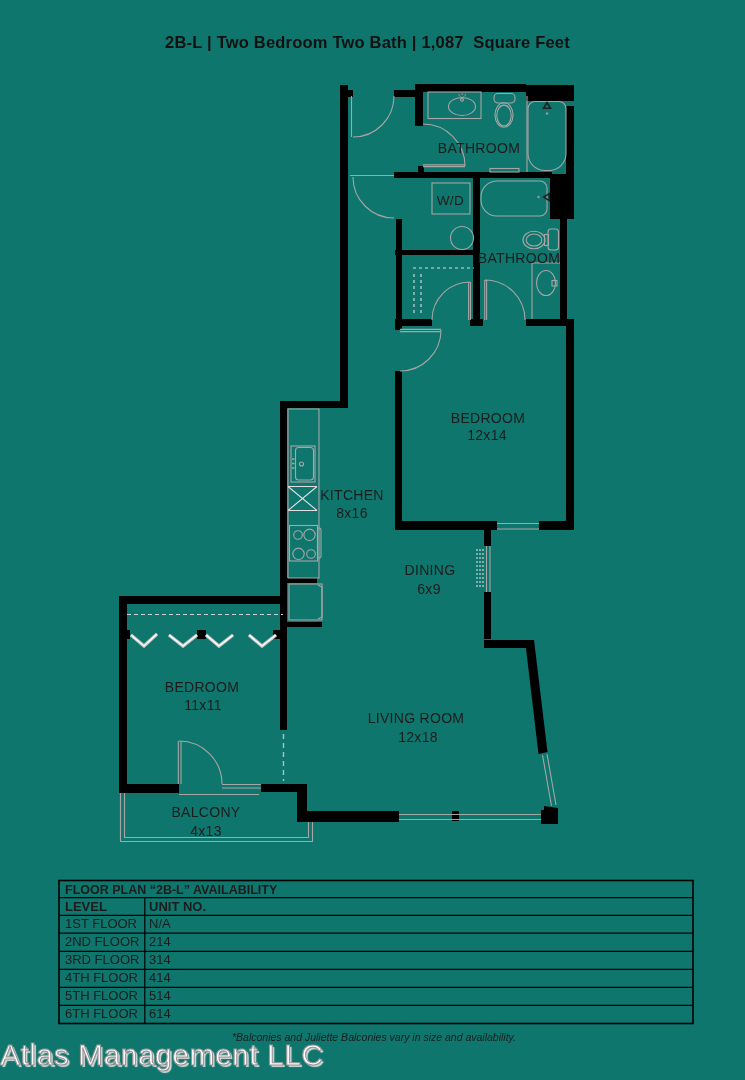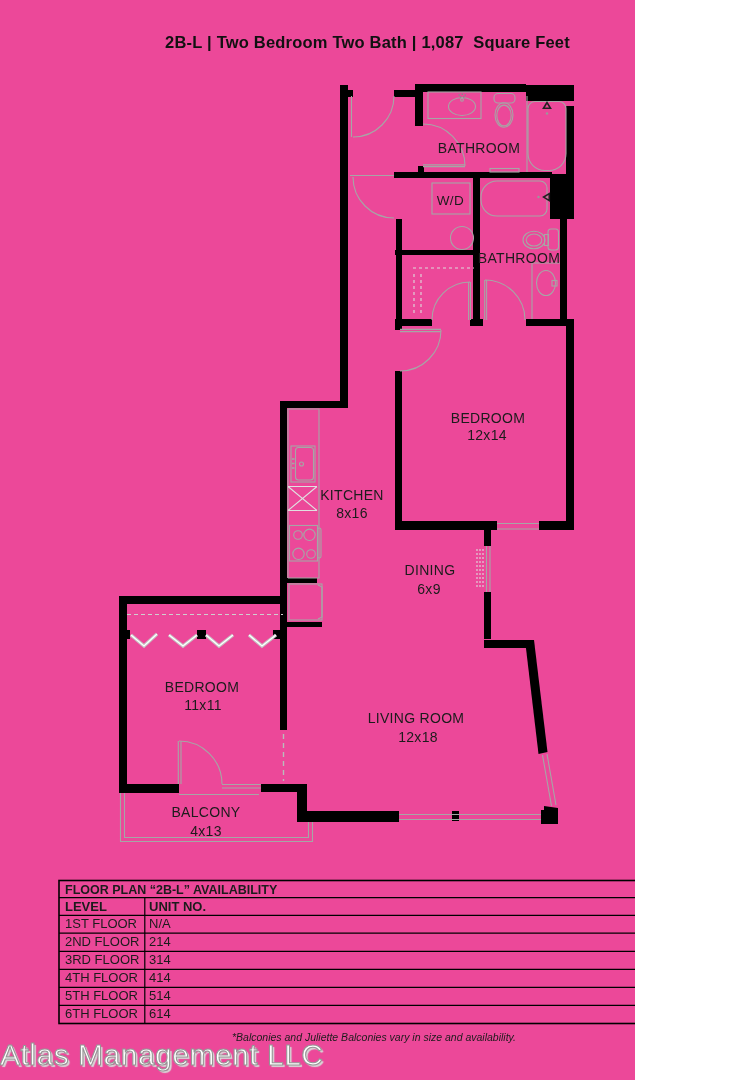--- a/index.html
+++ b/index.html
@@ -1,16 +1,16 @@
 <!DOCTYPE html>
 <html><head>
 <meta charset="utf-8">
 <style>
   html,body{margin:0;padding:0;background:#fff;}
-  .page{position:relative;transform:translateZ(0);width:635px;height:1080px;background:#ec4899;overflow:hidden;
+  .page{position:relative;transform:translateZ(0);width:745px;height:1080px;background:#0f766e;overflow:hidden;
         font-family:"Liberation Sans",sans-serif;}
   svg text{font-family:"Liberation Sans",sans-serif;fill:#1c1c1c;}
   .rm{font-size:14px;letter-spacing:0.3px;}
   .wm{position:absolute;left:0;top:1038px;font-size:30px;letter-spacing:0.5px;color:#fff;
       -webkit-text-stroke:1.1px #969696;text-shadow:2px 2px 1px #d8d8d8;white-space:nowrap;}
 </style>
 </head>
 <body>
 <div class="page">
 

